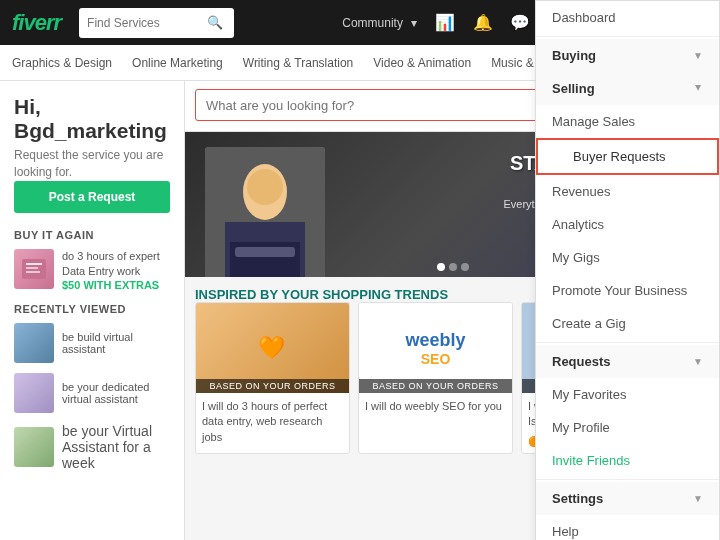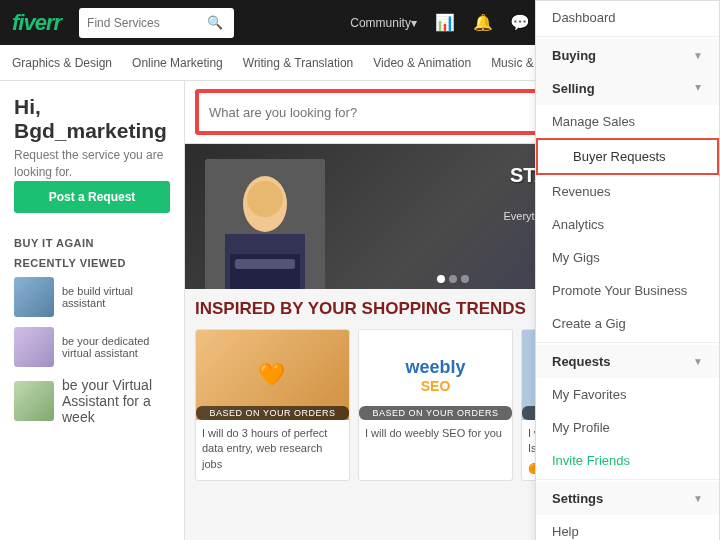--- a/index.html
+++ b/index.html
@@ -5,70 +5,70 @@
     * { margin: 0; padding: 0; box-sizing: border-box; }
     body { font-family: Arial, sans-serif; font-size: 13px; background: #f5f5f5; width: 720px; height: 540px; overflow: hidden; position: relative; }
 
     
     .header { background: #1a1a1a; height: 45px; display: flex; align-items: center; padding: 0 12px; gap: 10px; }
     .logo { color: #1dbf73; font-size: 22px; font-style: italic; font-weight: bold; letter-spacing: -1px; margin-right: 8px; }
     .search-box { display: flex; align-items: center; background: #fff; border-radius: 3px; padding: 0 8px; width: 155px; height: 30px; }
     .search-box input { border: none; outline: none; font-size: 12px; width: 120px; }
     .search-icon-header { color: #999; font-size: 13px; }
     .header-right { margin-left: auto; display: flex; align-items: center; gap: 18px; }
-    .community-btn { color: #ccc; font-size: 12px; cursor: pointer; display: flex; align-items: flex-end; gap: 0; }
+    .community-btn { color: #ccc; font-size: 12px; cursor: pointer; display: flex; align-items: flex-end; gap: 8px; }
     .header-icon { color: #ccc; font-size: 16px; cursor: pointer; }
     .user-area { display: flex; align-items: center; gap: 6px; cursor: pointer; }
     .user-avatar { width: 28px; height: 28px; border-radius: 50%; background: #4a90d9; display: flex; align-items: center; justify-content: center; font-size: 10px; color: #fff; overflow: hidden; }
     .username { color: #1dbf73; font-size: 12px; font-weight: bold; }
 
     
     .nav-bar { background: #fff; border-bottom: 1px solid #e0e0e0; height: 36px; display: flex; align-items: center; padding: 0 12px; gap: 20px; overflow: hidden; }
     .nav-item { font-size: 12px; color: #555; cursor: pointer; white-space: nowrap; padding: 8px 0; }
 
     
     .main { display: flex; height: 459px; }
 
     
     .sidebar { width: 185px; background: #fff; border-right: 1px solid #e0e0e0; padding: 14px; flex-shrink: 0; overflow: hidden; }
     .greeting { font-size: 21px; font-weight: bold; color: #333; margin-bottom: 4px; }
     .greeting-sub { font-size: 12px; color: #777; margin-bottom: 0; line-height: 1.4; }
     .post-request-btn { background: #1dbf73; color: #fff; border: none; border-radius: 3px; padding: 9px 0; width: 100%; text-align: center; cursor: pointer; font-size: 12px; font-weight: bold; margin-bottom: 16px; }
-    .buy-again-title { font-size: 11px; font-weight: bold; color: #555; text-transform: uppercase; letter-spacing: 0.5px; margin-bottom: 8px; margin-top: 8px; }
+    .buy-again-title { font-size: 11px; font-weight: bold; color: #555; text-transform: uppercase; letter-spacing: 0.5px; margin-bottom: 8px; }
     .buy-again-item { display: flex; gap: 8px; align-items: flex-start; margin-bottom: 12px; }
     .buy-again-thumb { width: 40px; height: 40px; border-radius: 3px; background: #e0a0b0; flex-shrink: 0; display: flex; align-items: center; justify-content: center; overflow: hidden; }
     .price-green { color: #1dbf73; font-size: 11px; font-weight: bold; }
     .recently-title { font-size: 11px; font-weight: bold; color: #555; text-transform: uppercase; letter-spacing: 0.5px; margin-bottom: 8px; margin-top: 8px; }
     .recently-item { display: flex; gap: 8px; align-items: center; margin-bottom: 10px; }
     .recently-thumb { width: 40px; height: 40px; border-radius: 3px; flex-shrink: 0; overflow: hidden; }
 
     
     .content { flex: 1; overflow: hidden; position: relative; }
     .search-bar-row { background: #fff; padding: 8px 10px; display: flex; gap: 8px; border-bottom: 1px solid #e0e0e0; }
-    .content-search { display: flex; align-items: center; border: 4px solid #ef4444; border-radius: 3px; flex: 1; height: 46px; padding: 0 10px; }
+    .content-search { display: flex; align-items: center; border: 1px solid #ef4444; border-radius: 3px; flex: 1; height: 32px; padding: 0 10px; }
     .content-search input { border: none; outline: none; font-size: 13px; width: 100%; color: #999; }
     .green-btn { background: #1dbf73; color: #fff; border: none; width: 50px; height: 34px; border-radius: 3px; cursor: pointer; font-size: 13px; }
 
     
     .hero { height: 145px; background: linear-gradient(135deg, #2c2c2c 0%, #4a4a4a 50%, #3a3a5c 100%); position: relative; overflow: hidden; display: flex; align-items: center; }
     .hero-text { position: absolute; right: 30px; top: 20px; color: #fff; text-align: right; }
     .hero-text h2 { font-size: 20px; font-weight: 900; text-shadow: 1px 1px 2px rgba(0,0,0,0.5); }
     .hero-text p { font-size: 11px; color: #ddd; }
     .hero-figure { position: absolute; left: 20px; bottom: 0; width: 120px; height: 130px; background: #888; border-radius: 4px 4px 0 0; overflow: hidden; }
     .hero-dots { position: absolute; bottom: 6px; left: 50%; transform: translateX(-50%); display: flex; gap: 4px; }
     .hero-dot { width: 8px; height: 8px; border-radius: 50%; background: rgba(255,255,255,0.4); }
     .hero-dot.active { background: #fff; }
 
     
     .inspired { padding: 10px; }
-    .inspired-title { font-size: 17px; font-weight: bold; color: #7f1d1d; margin-bottom: 10px; }
+    .inspired-title { font-size: 13px; font-weight: bold; color: #0f766e; }
     .inspired-grid { display: flex; gap: 8px; }
     .inspired-card { width: 155px; border: 1px solid #e0e0e0; border-radius: 3px; overflow: hidden; background: #fff; }
     .inspired-img { height: 90px; overflow: hidden; position: relative; }
-    .based-badge { position: absolute; bottom: 0; left: 0; right: 0; background: rgba(0,0,0,0.6); color: #fff; font-size: 9px; text-align: center; padding: 2px 0; text-transform: uppercase; letter-spacing: 0.5px; border-radius: 6px; }
+    .based-badge { position: absolute; bottom: 0; left: 0; right: 0; background: rgba(0,0,0,0.6); color: #fff; font-size: 9px; text-align: center; padding: 2px 0; text-transform: uppercase; letter-spacing: 0.5px; }
     .inspired-desc { padding: 6px; font-size: 11px; color: #555; line-height: 1.4; }
     .inspired-rating { color: #f5a623; font-size: 10px; padding: 0 6px 6px; }
 
     
     .dropdown-overlay { position: absolute; top: 0; right: 0; width: 185px; background: #fff; border: 1px solid #ddd; box-shadow: 2px 2px 10px rgba(0,0,0,0.15); z-index: 100; }
     .dropdown-item { padding: 9px 16px; font-size: 13px; color: #555; cursor: pointer; display: flex; justify-content: space-between; align-items: center; }
     .dropdown-item.section-header { font-weight: bold; color: #333; background: #f9f9f9; }
     .dropdown-item.highlighted { border: 2px solid #e74c3c; color: #333; padding-left: 35px; }
     .dropdown-item.green { color: #1dbf73; }
     .dropdown-divider { height: 1px; background: #eee; margin: 2px 0; }
@@ -128,20 +128,36 @@
 </div>
 
 <div class="main">
 
   <div class="sidebar">
     <div class="greeting">Hi, Bgd_marketing</div>
     <div class="greeting-sub">Request the service you are looking for.</div>
     <button class="post-request-btn">Post a Request</button>
     
     <div class="buy-again-title">BUY IT AGAIN</div>
+    <div class="buy-again-item">
+      <div class="buy-again-thumb">
+        <div class="thumb-data-entry">
+          <svg width="32" height="32" viewBox="0 0 32 32">
+              <rect x="4" y="6" width="24" height="20" rx="2" fill="#c87090"></rect>
+              <rect x="8" y="10" width="16" height="2" fill="#fff" opacity="0.8"></rect>
+              <rect x="8" y="14" width="12" height="2" fill="#fff" opacity="0.6"></rect>
+              <rect x="8" y="18" width="14" height="2" fill="#fff" opacity="0.6"></rect>
+            </svg>
+        </div>
+      </div>
+      <div>
+        <div style="font-size:11px;color:#555;line-height:1.4;">do 3 hours of expert Data Entry work</div>
+        <div class="price-green">$50 WITH EXTRAS</div>
+      </div>
+    </div>
 
     <div class="recently-title">RECENTLY VIEWED</div>
     
     <div class="recently-item">
       <div class="recently-thumb">
         <div class="thumb-va1"></div>
       </div>
       <div style="font-size:11px;color:#555;">be build virtual assistant</div>
     </div>
     <div class="recently-item">

